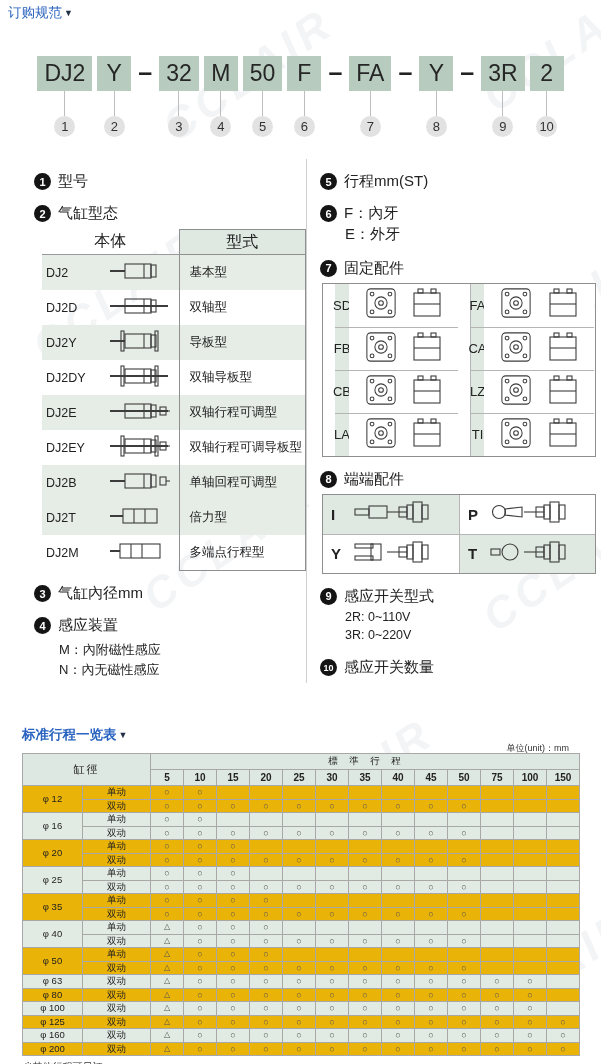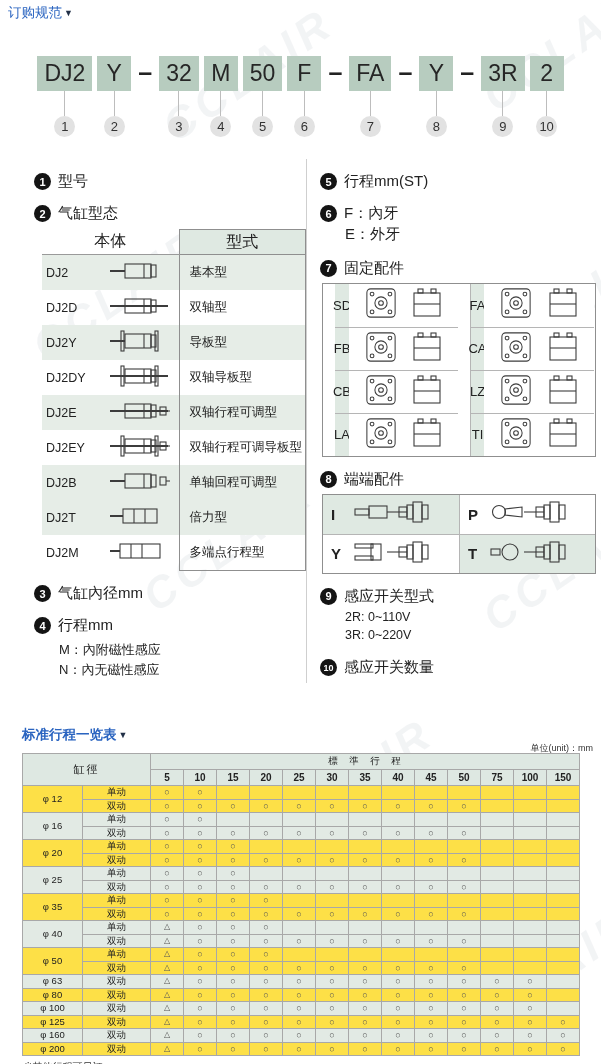--- a/index.html
+++ b/index.html
@@ -59,24 +59,24 @@
   .end-cell{height:39px;display:flex;align-items:center;gap:6px;padding-left:8px;box-sizing:border-box;background:#fff;}
   .end-cell .end-label{font-size:15px;font-weight:bold;color:#222;width:14px;}
   .end-tint{background:#dfe9e2;}
   .end-row-line{border-top:1px solid #b5b5b5;}
   .end-col-line{border-left:1px solid #b5b5b5;}
 
   
   .bottom{position:absolute;left:0;right:0;top:712px;bottom:0;background:#e9eff5;}
   .bottom-title{margin:14px 0 0 22px;font-size:13.5px;font-weight:bold;color:#2a64c0;}
   .bottom-title .arrow{color:#223047;font-size:9px;vertical-align:1px;margin-left:2px;}
-  .unit-label{position:absolute;right:8px;top:30px;font-size:9px;color:#333;}
+  .unit-label{position:absolute;right:32px;top:30px;font-size:9px;color:#333;}
 
   table.stroke-table{border-collapse:collapse;table-layout:fixed;width:557px;margin:9px 22px 0 22px;
-                     font-size:9.5px;color:#222;background:#fde047;}
+                     font-size:9.5px;color:#222;background:#eab308;}
   .stroke-table th,.stroke-table td{border:1px solid #a8a8a8;padding:0;text-align:center;}
   .stroke-table{border:1px solid #7e7e7e;}
   .stroke-table thead th{background:#dee8e2;font-weight:normal;}
   .stroke-table .hrow1 th{height:15px;font-size:9.5px;letter-spacing:1px;}
   .stroke-table .hrow2 th{height:15px;font-size:10px;font-weight:bold;}
   .stroke-table th.bore-h{font-size:11px;letter-spacing:2px;}
   .stroke-table td{height:12.5px;line-height:12.5px;}
   .stroke-table td.mark{font-size:9px;color:#555;}
   .stroke-table td.mark.tri{font-size:8px;}
   .stroke-table tr.shade td{background:#e2eae4;}
@@ -288,21 +288,21 @@
             </tbody>
         </table>
 
         <div class="sec-h">
           <span class="sec-num">3</span>
           <span class="sec-title">气缸內径mm</span>
         </div>
 
         <div class="sec-h">
           <span class="sec-num">4</span>
-          <span class="sec-title">行程mm</span>
+          <span class="sec-title">感应装置</span>
         </div>
         <div class="sub-lines">
           <div>M：內附磁性感应</div>
           <div>N：內无磁性感应</div>
         </div>
       </div>
 
       <div class="col-right">
 
         <div class="sec-h">

